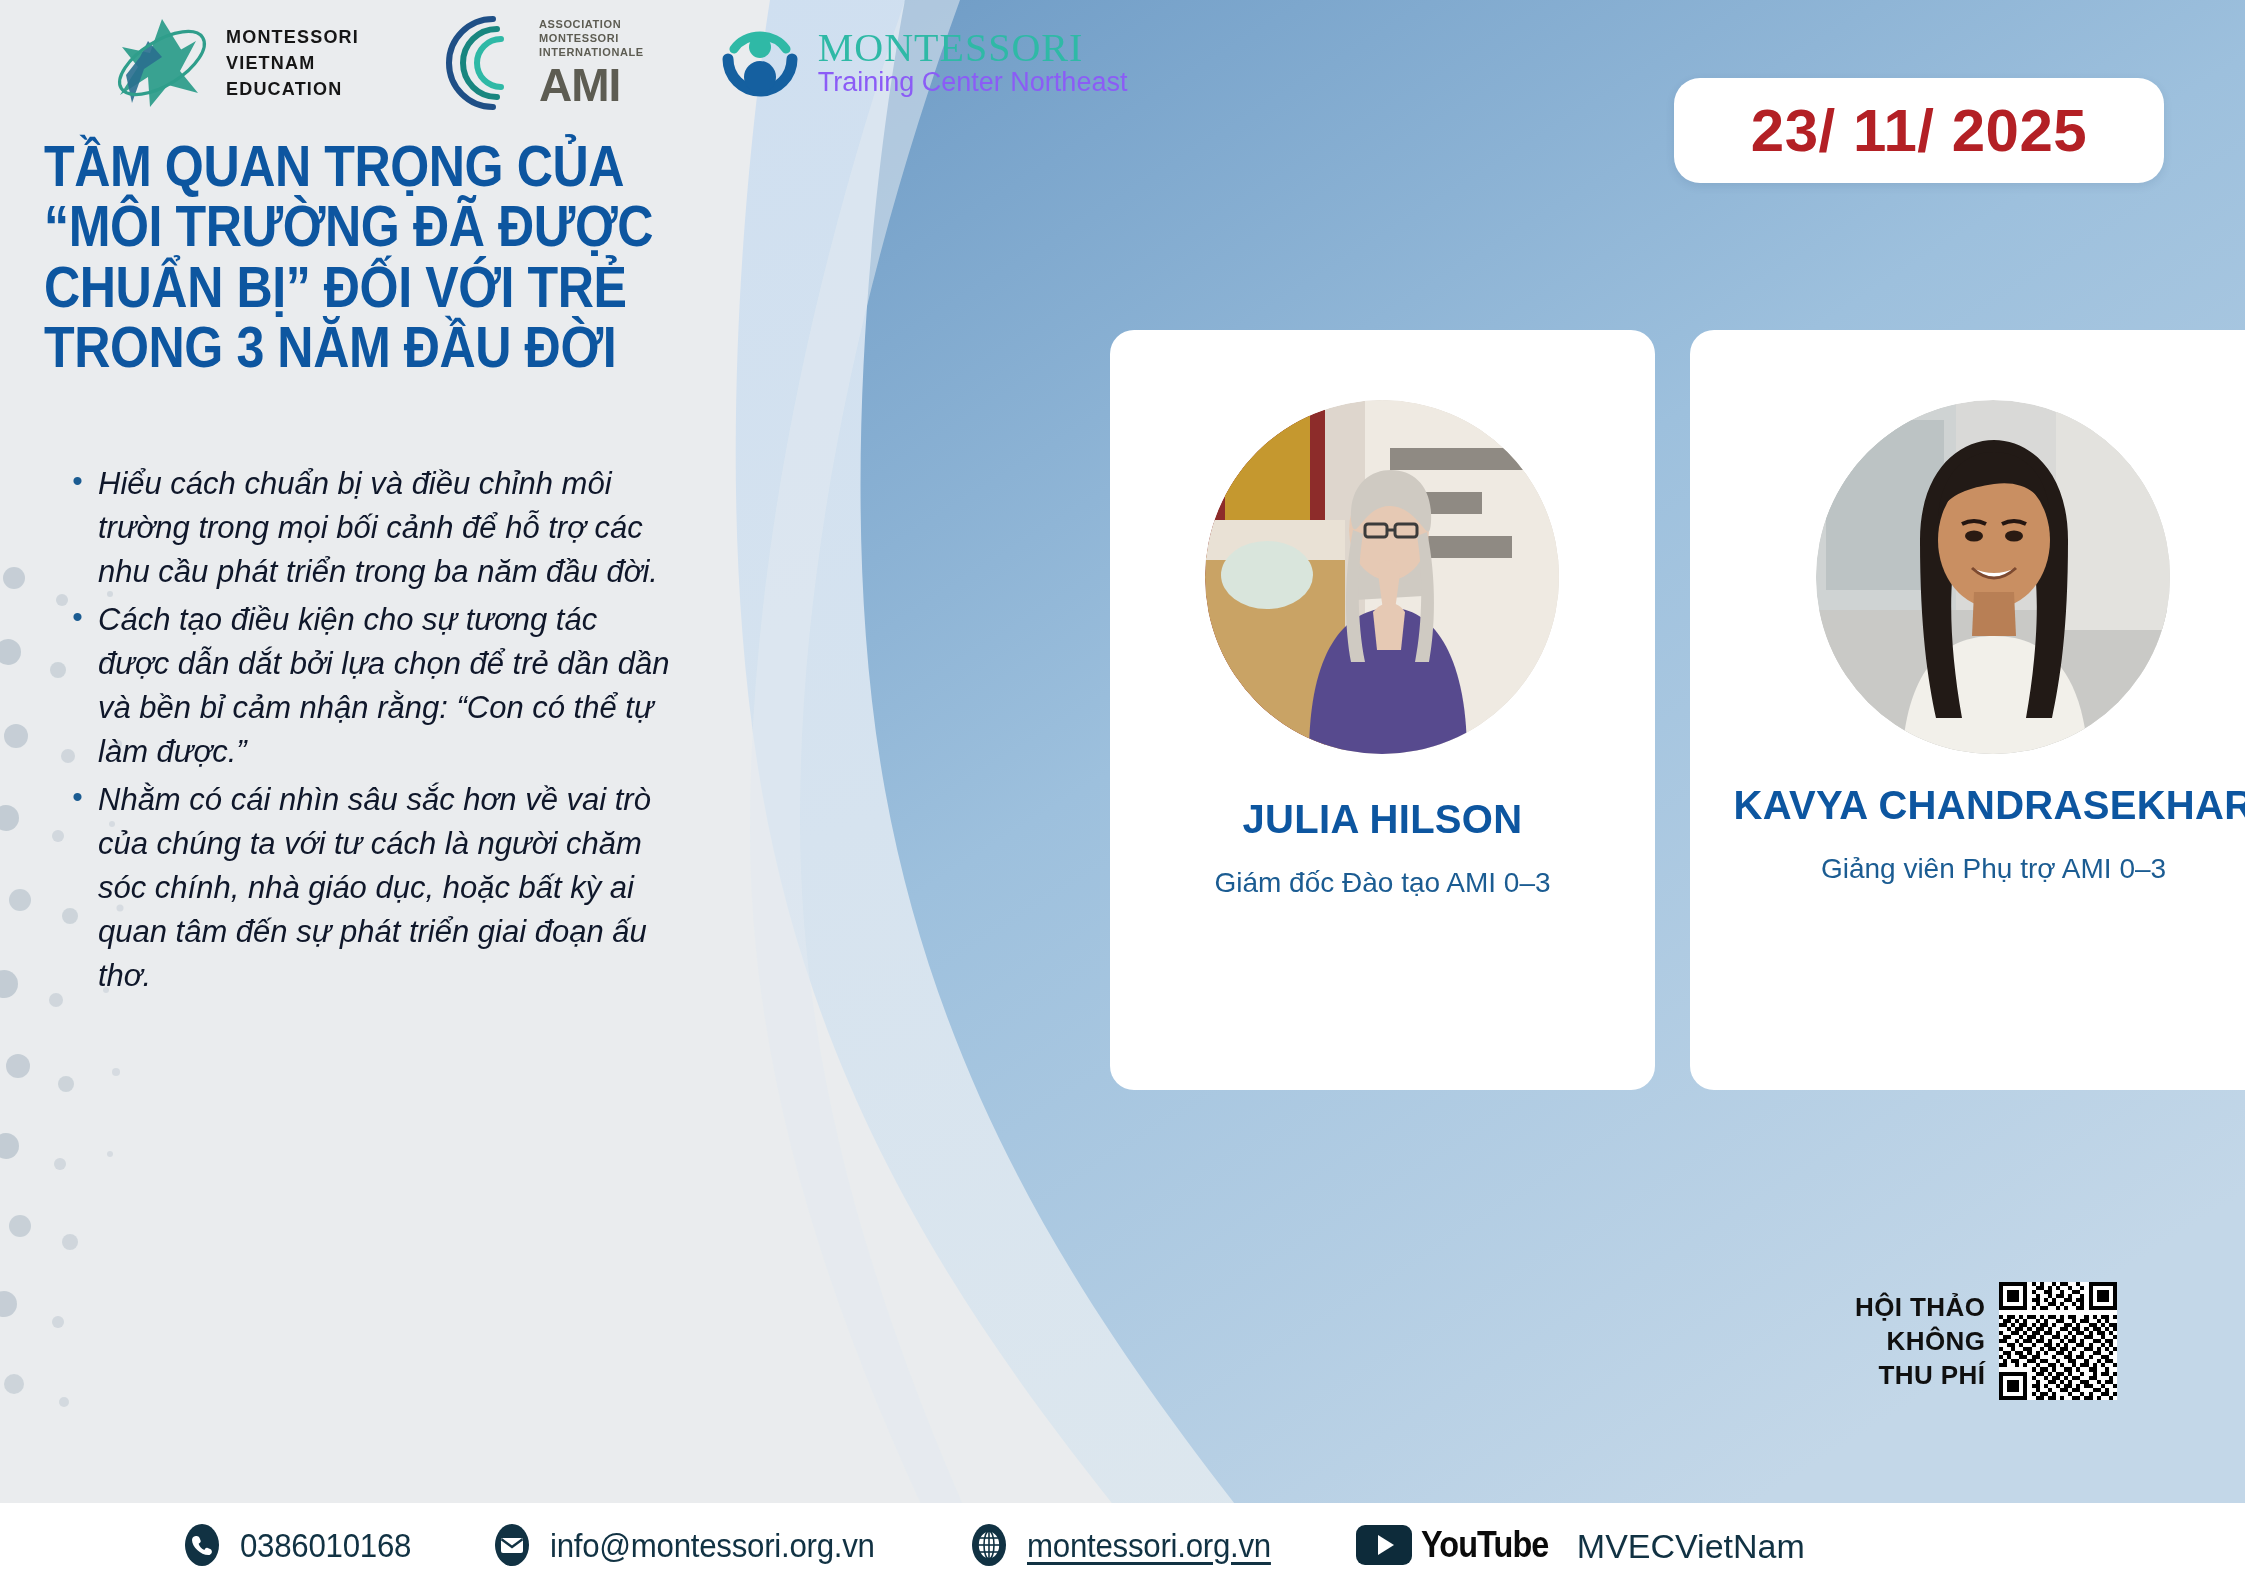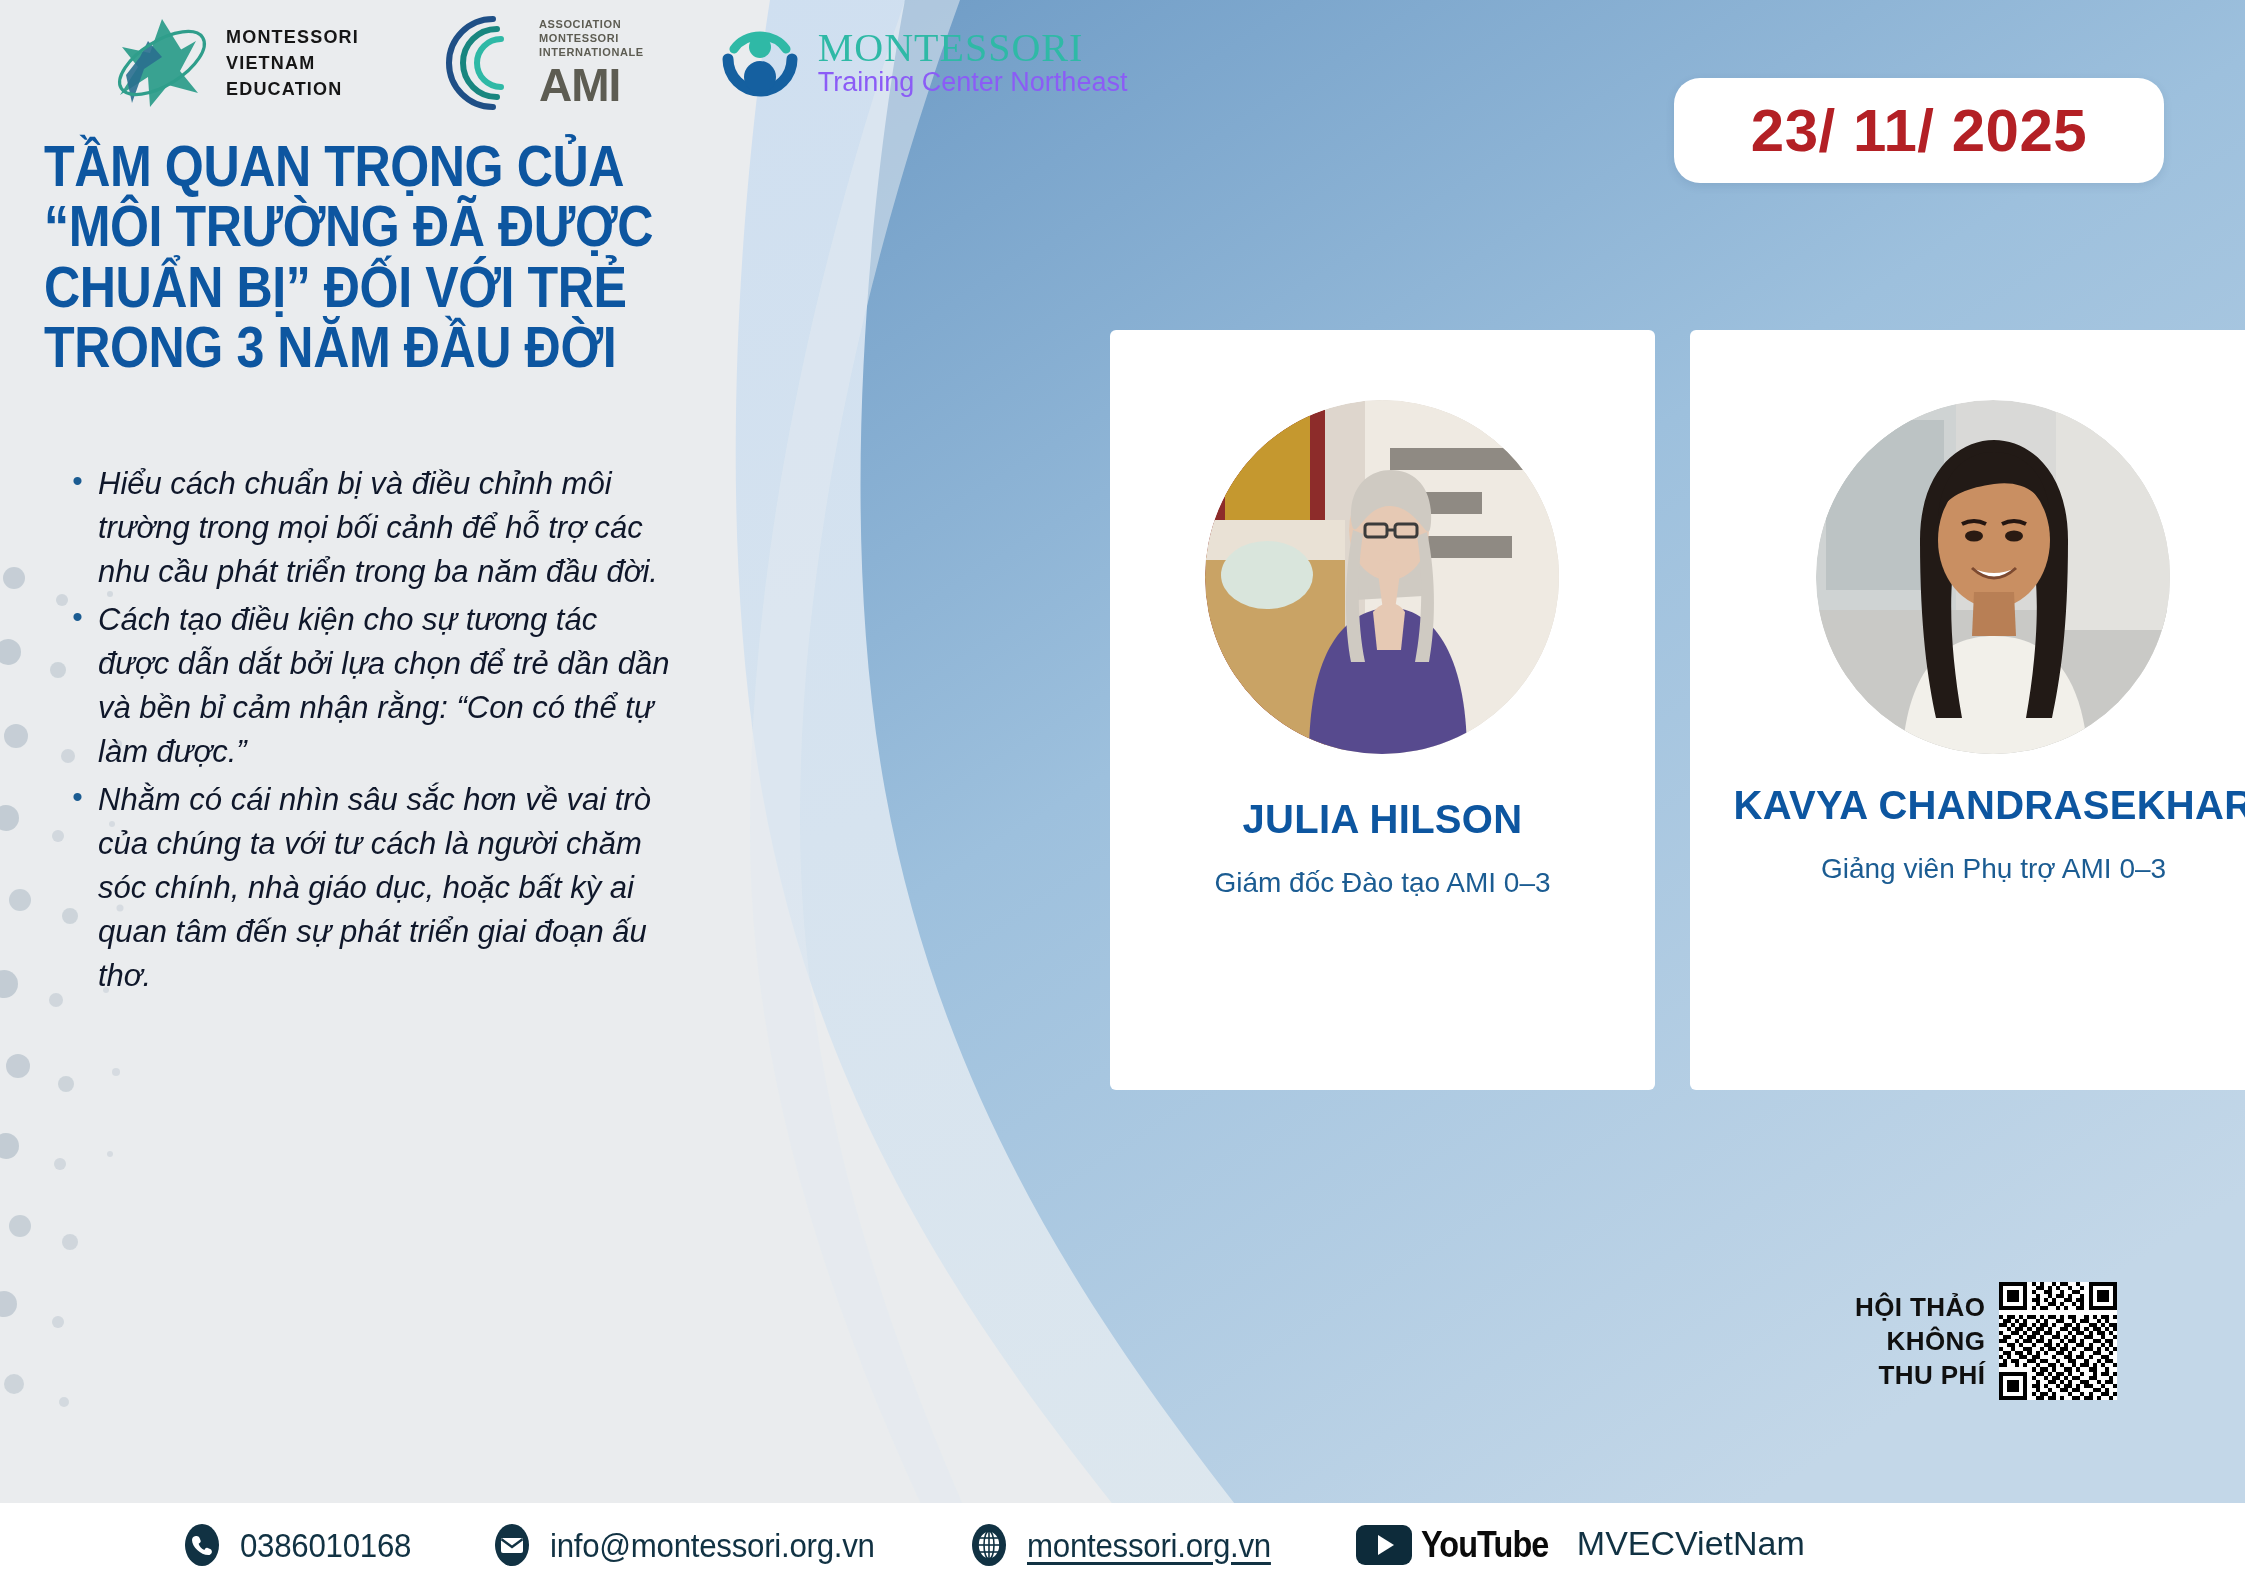--- a/index.html
+++ b/index.html
@@ -53,21 +53,21 @@
   .date-badge {
     position:absolute; left:1674px; top:78px; width:490px; height:105px;
     background:#ffffff; border-radius:26px;
     display:flex; align-items:center; justify-content:center;
     box-shadow:0 3px 10px rgba(20,50,90,.10);
   }
   .date-badge span { color:#b32025; font-size:60px; font-weight:bold; letter-spacing:.5px; }
 
   
   .card {
-    position:absolute; background:#fff; border-radius:6px;
+    position:absolute; background:#fff; border-radius:24px;
     display:flex; flex-direction:column; align-items:center;
   }
   .card::after{
     content:""; position:absolute; left:-11px; top:-11px; right:-11px; bottom:-11px;
     border-radius:45px; background:#8fa9e0; z-index:-1;
   }
   #card-julia { left:1110px; top:330px; width:545px; height:760px; }
   #card-kavya { left:1690px; top:330px; width:607px; height:760px; }
 
   .photo { width:355px; height:355px; border-radius:50%; margin-top:70px; overflow:hidden; position:relative; }
@@ -86,21 +86,21 @@
 
   
   .footer {
     position:absolute; left:0; bottom:0; width:2245px; height:84px;
     background:#ffffff; display:flex; align-items:center; padding-left:180px; gap:64px;
   }
   .f-item { display:flex; align-items:center; gap:16px; color:#113243; font-size:34px; }
   .f-item .lbl { letter-spacing:-0.3px; transform:scaleX(.92); transform-origin:left center; }
   .f-item .lbl.u { text-decoration:underline; text-underline-offset:5px; }
   .f-ico { width:44px; height:44px; flex:none; }
-  .yt-wrap { display:flex; align-items:flex-start; gap:14px; }
+  .yt-wrap { display:flex; align-items:flex-end; gap:14px; }
   .yt-logo { display:flex; align-items:center; gap:9px; }
   .yt-badge { width:56px; height:40px; background:#0d2b3a; border-radius:9px; display:flex; align-items:center; justify-content:center; }
   .yt-badge .tri { width:0;height:0;border-left:16px solid #fff;border-top:10px solid transparent;border-bottom:10px solid transparent; margin-left:4px;}
   .yt-name { font-size:36px; font-weight:bold; color:#0b0b0b; letter-spacing:-1px; transform:scaleX(.9); transform-origin:left center; }
 </style>
 </head>
 <body>
 
 <div class="poster">
 

